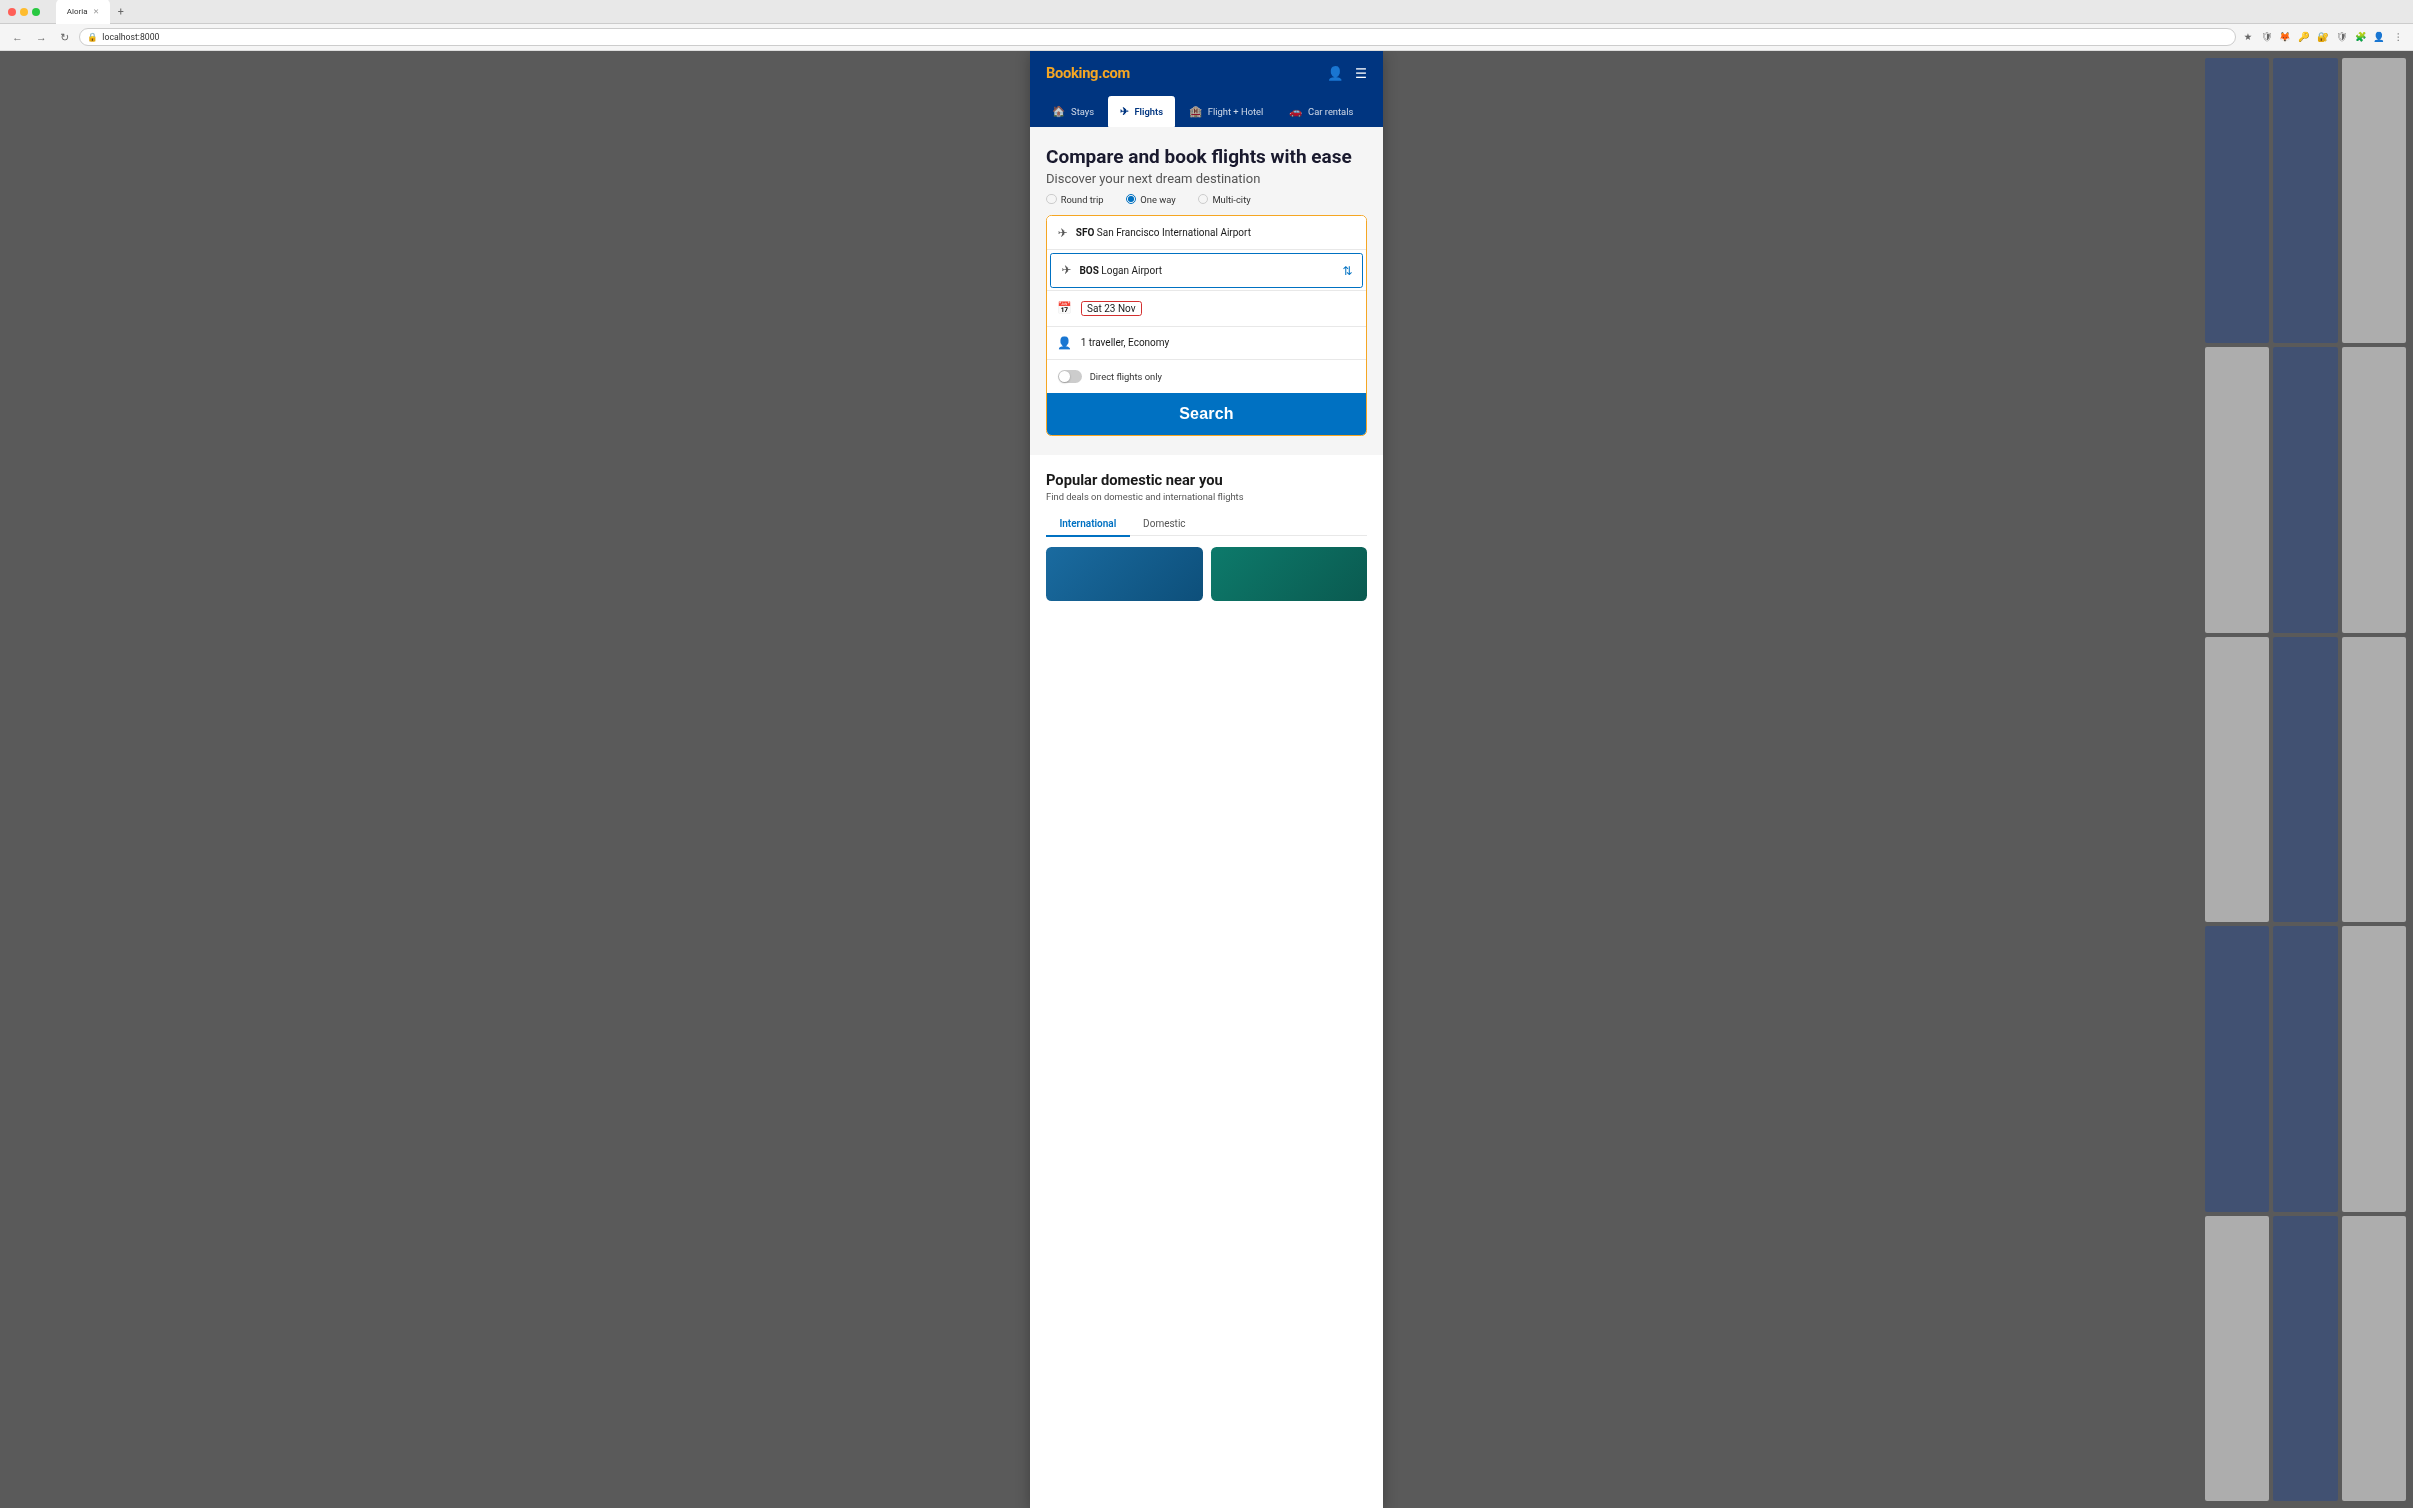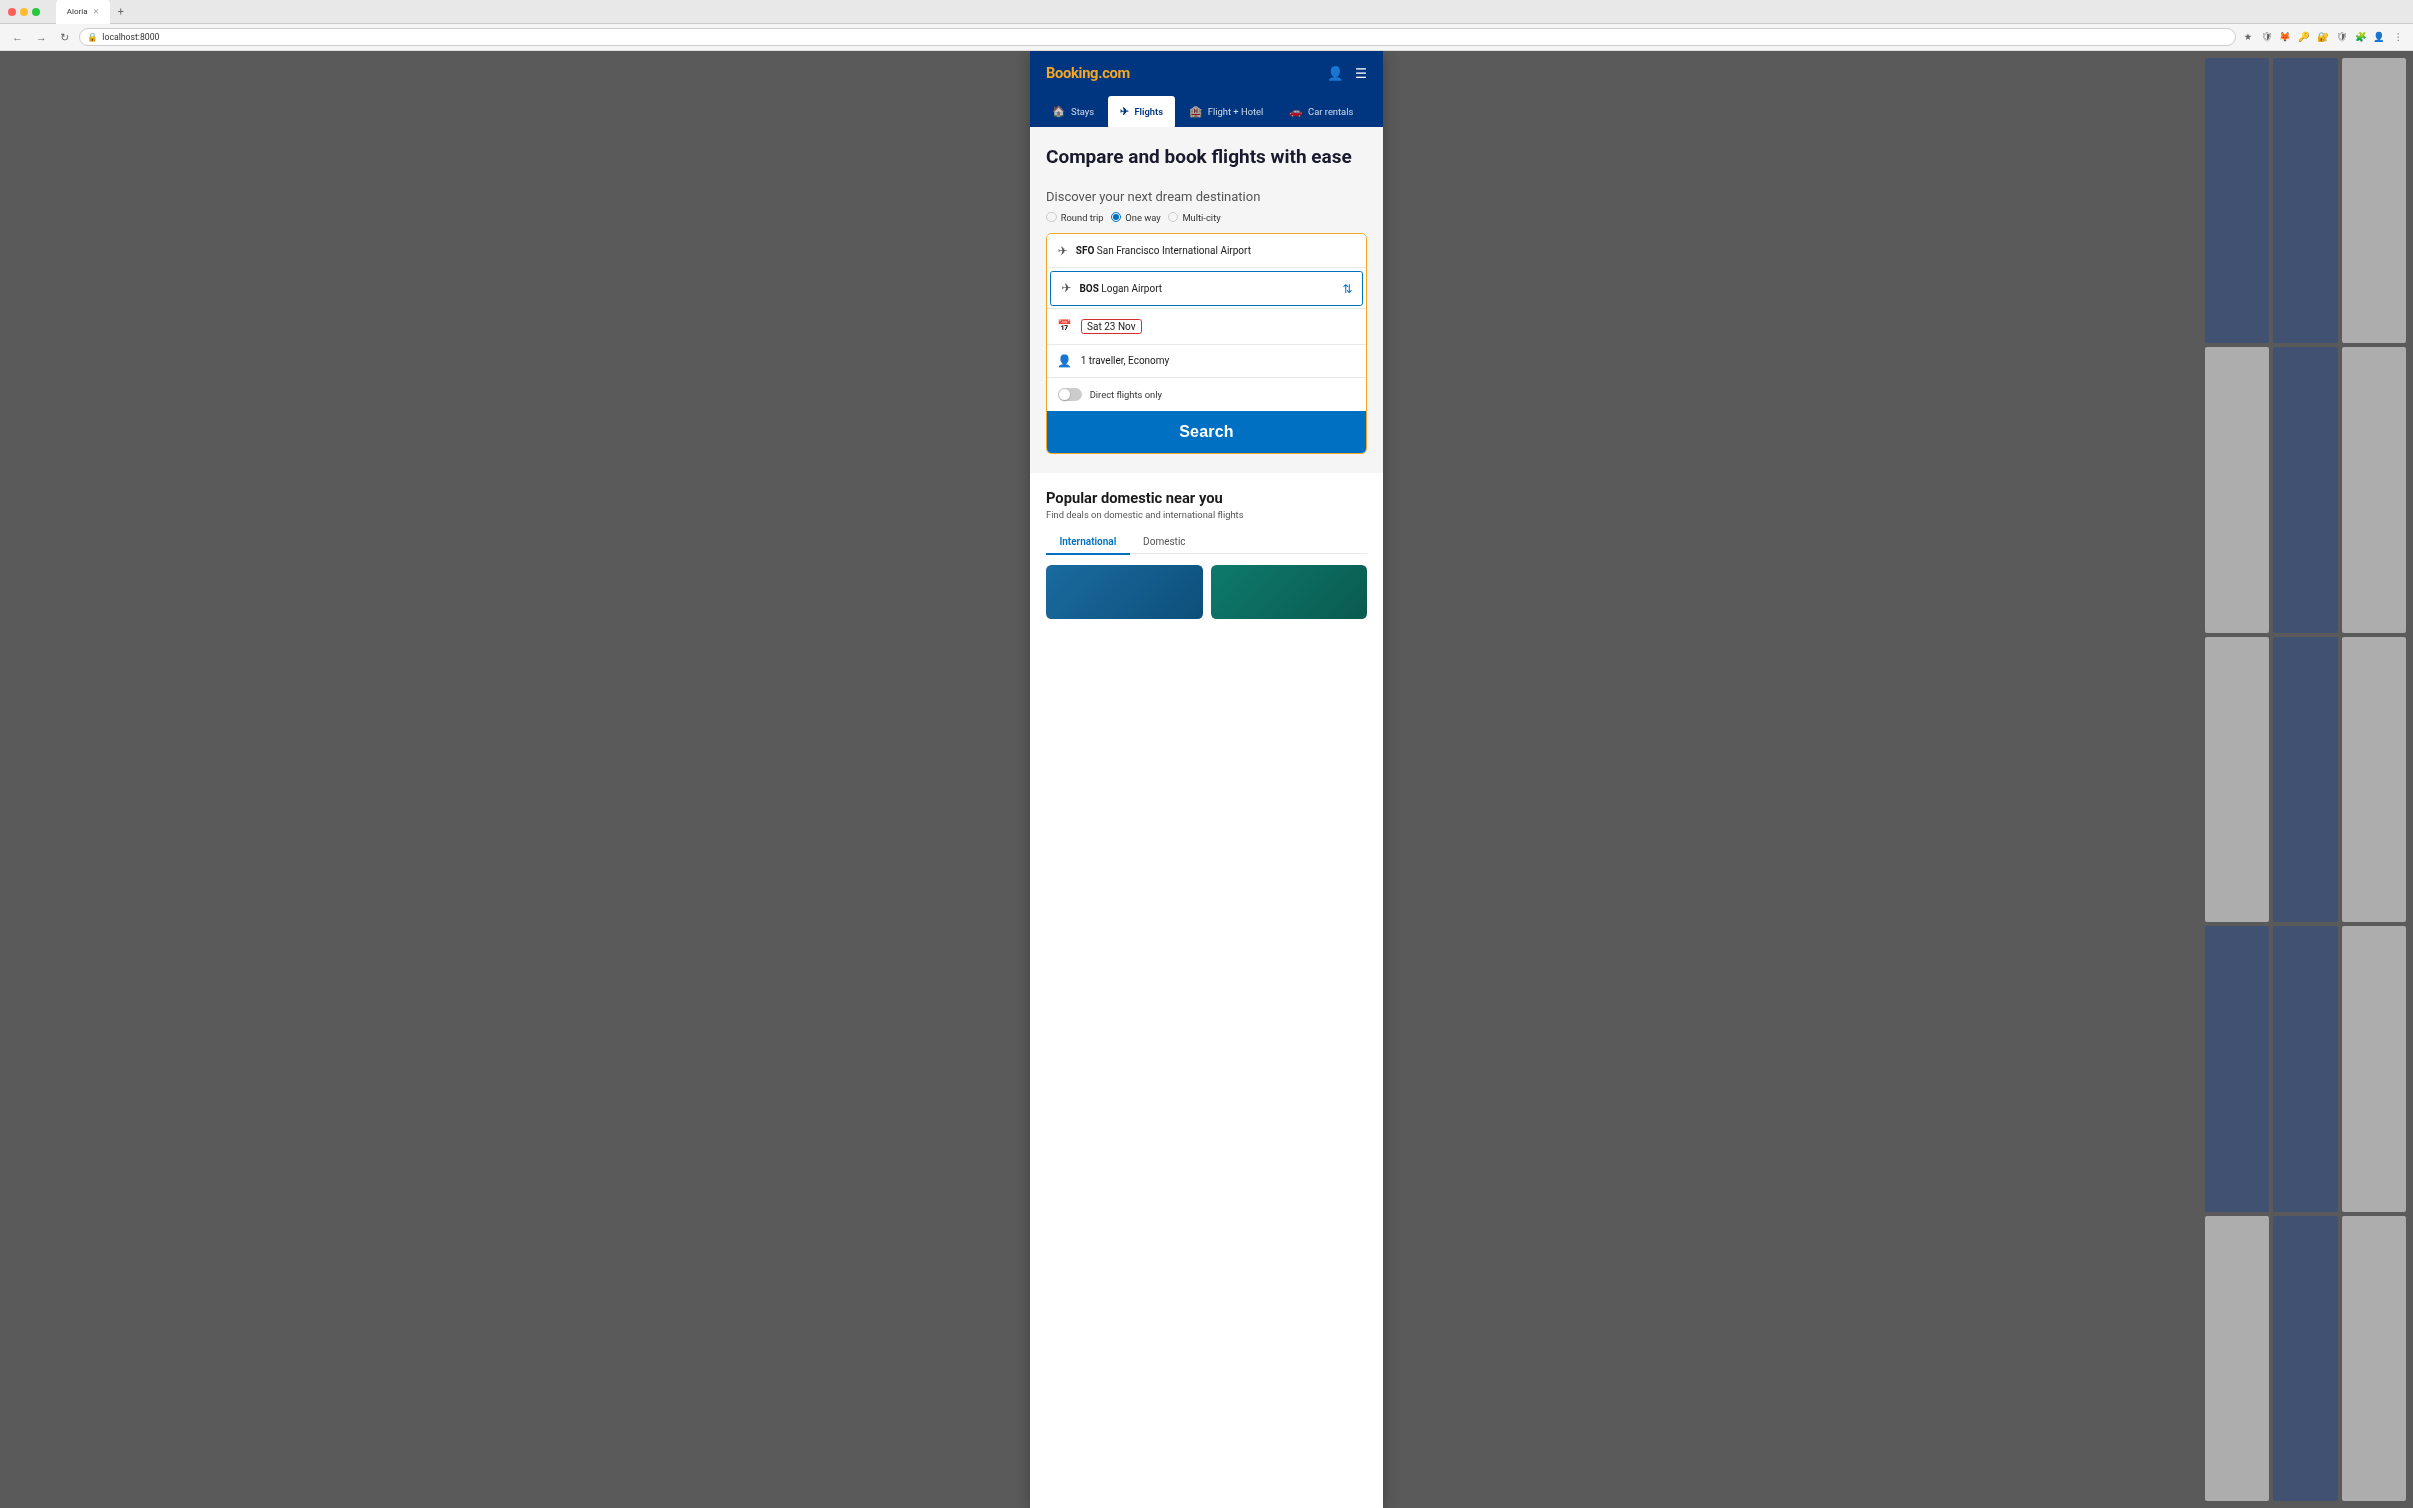--- a/index.html
+++ b/index.html
@@ -220,33 +220,33 @@
     .main-content {
       padding: 19px 16px;
       background: #f5f5f5;
     }
 
     .main-title {
       font-size: 19px;
       font-weight: 700;
       color: #1a1a2e;
       line-height: 1.2;
-      margin-bottom: 20px;
+      margin-bottom: 2px;
     }
 
     .main-subtitle {
       font-size: 13px;
       color: #555;
       margin-bottom: 8px;
     }
 
     
     .trip-options {
       display: flex;
-      gap: 7px;
+      gap: 22px;
       margin-bottom: 10.7px;
       align-items: center;
       text-align: right;
     }
 
     .radio-option {
       display: flex;
       align-items: center;
       gap: 4px;
       font-size: 9.4px;

